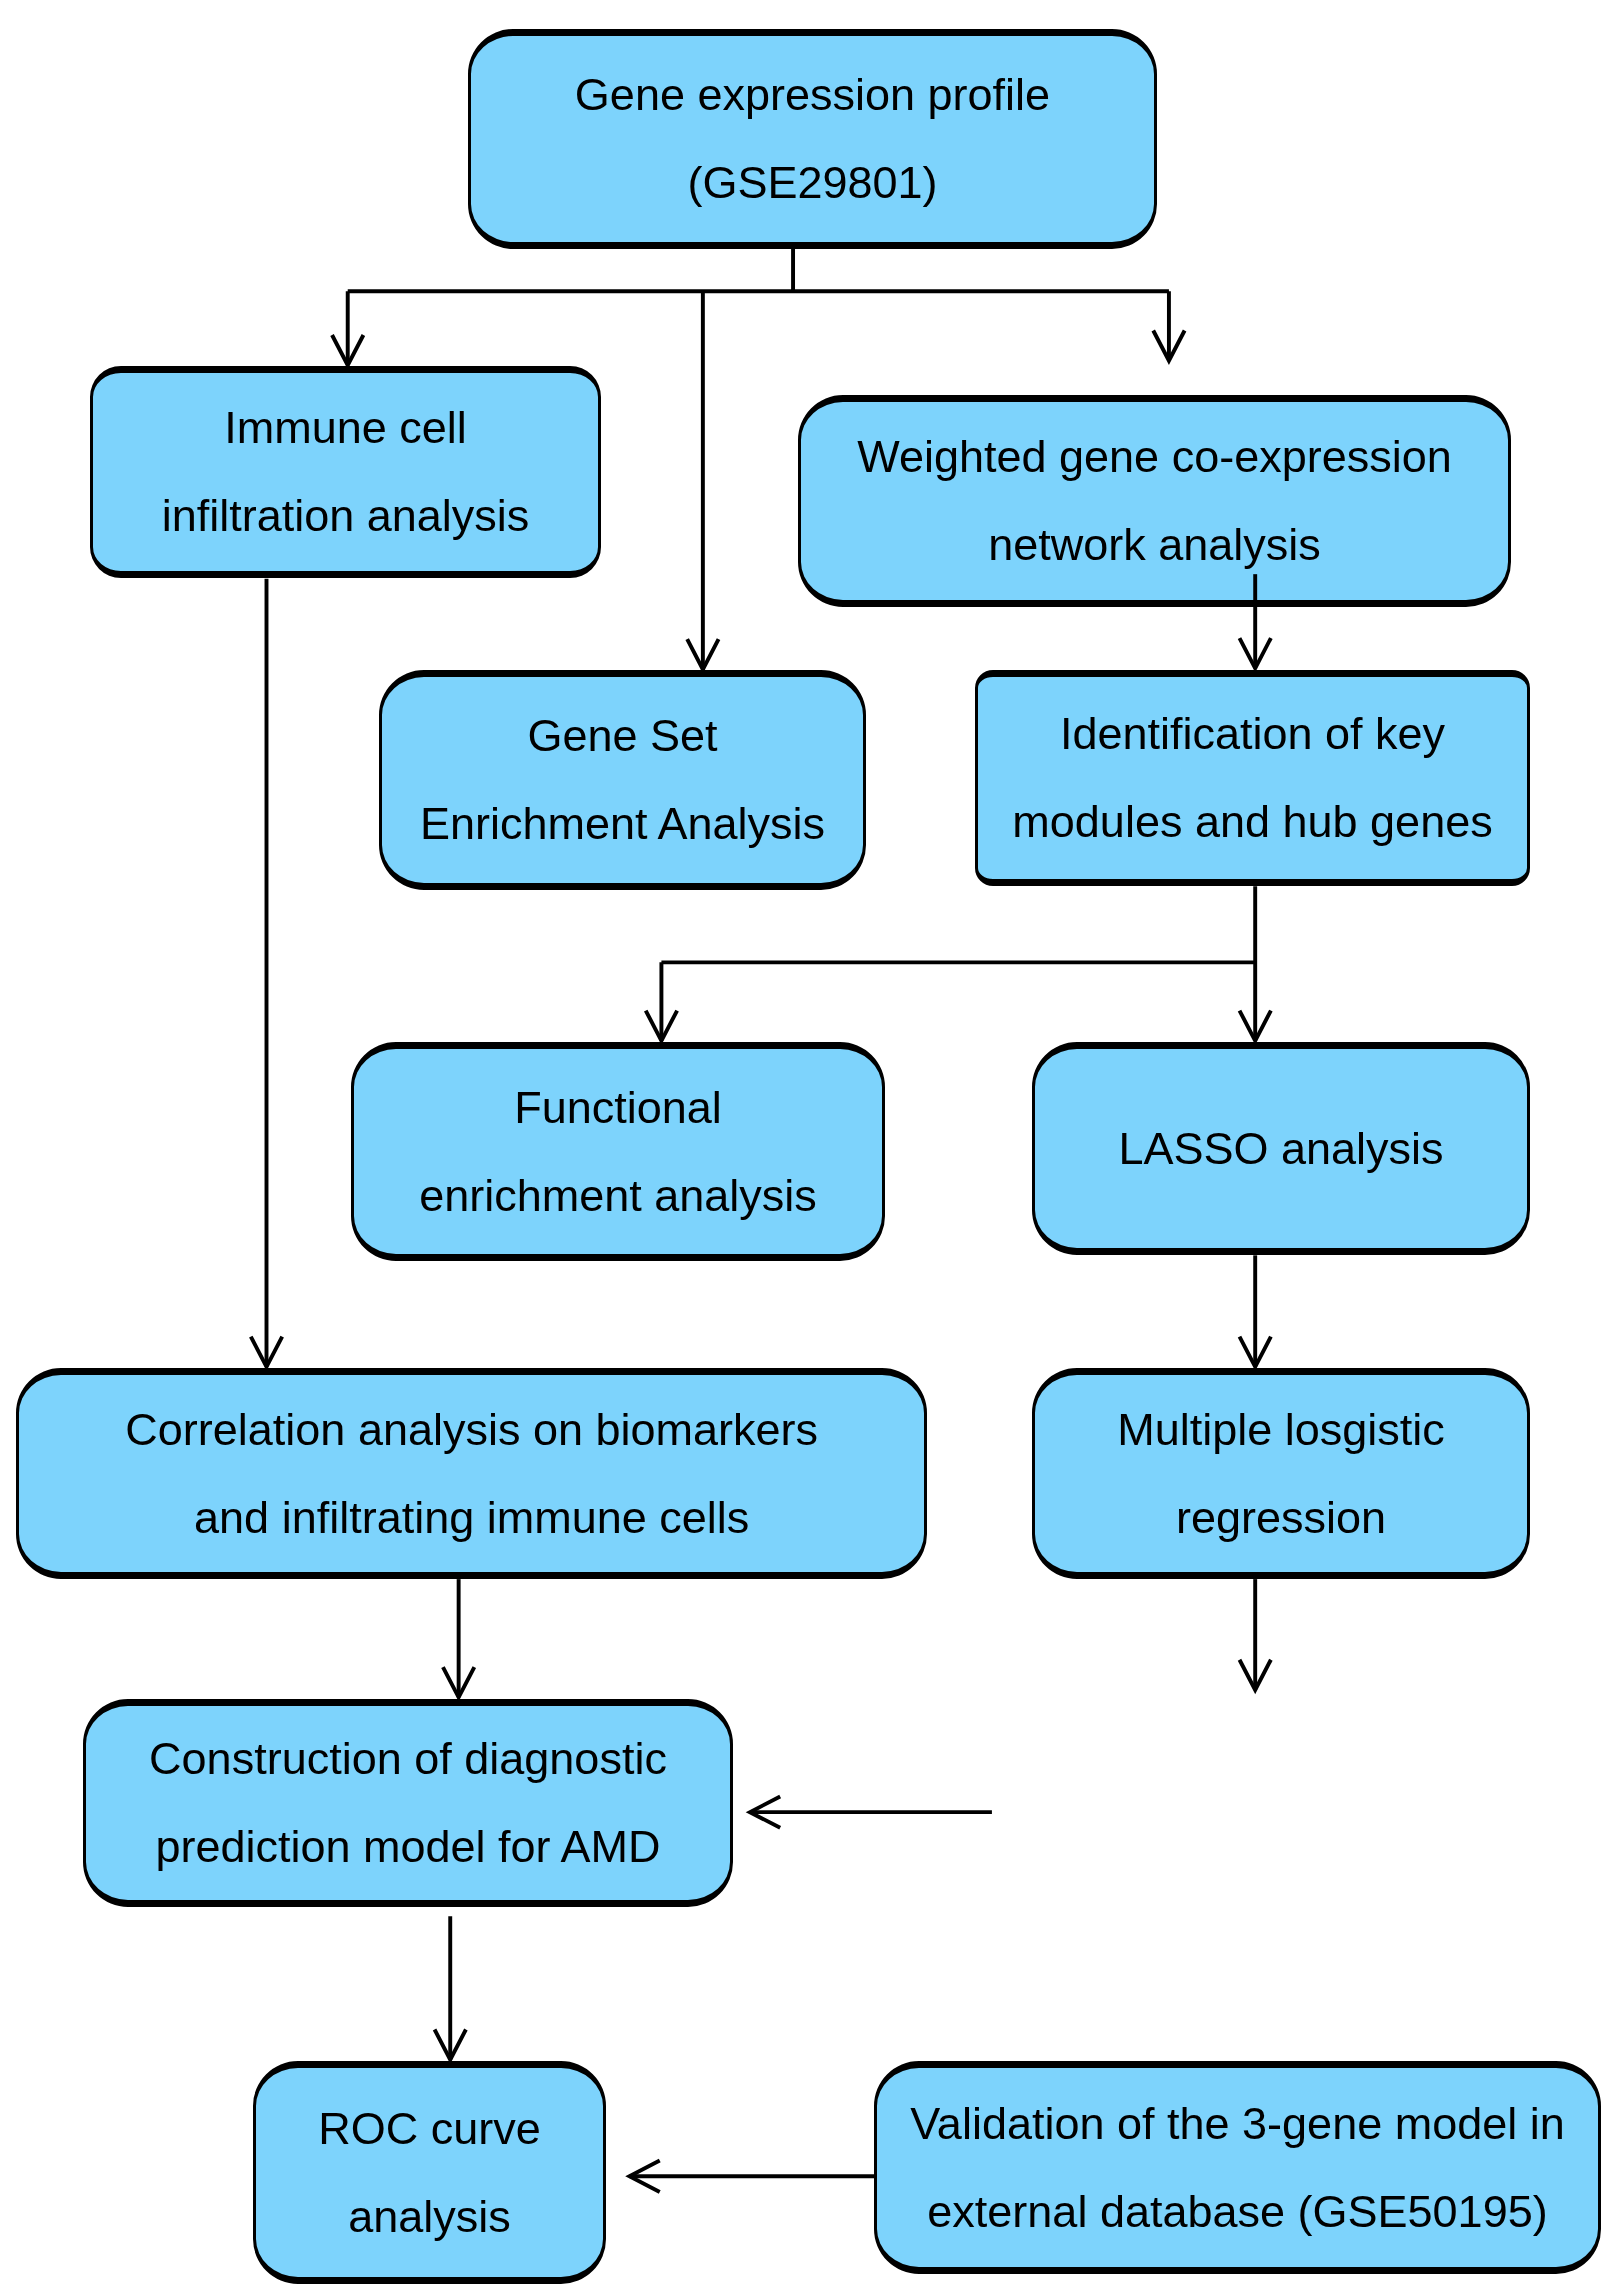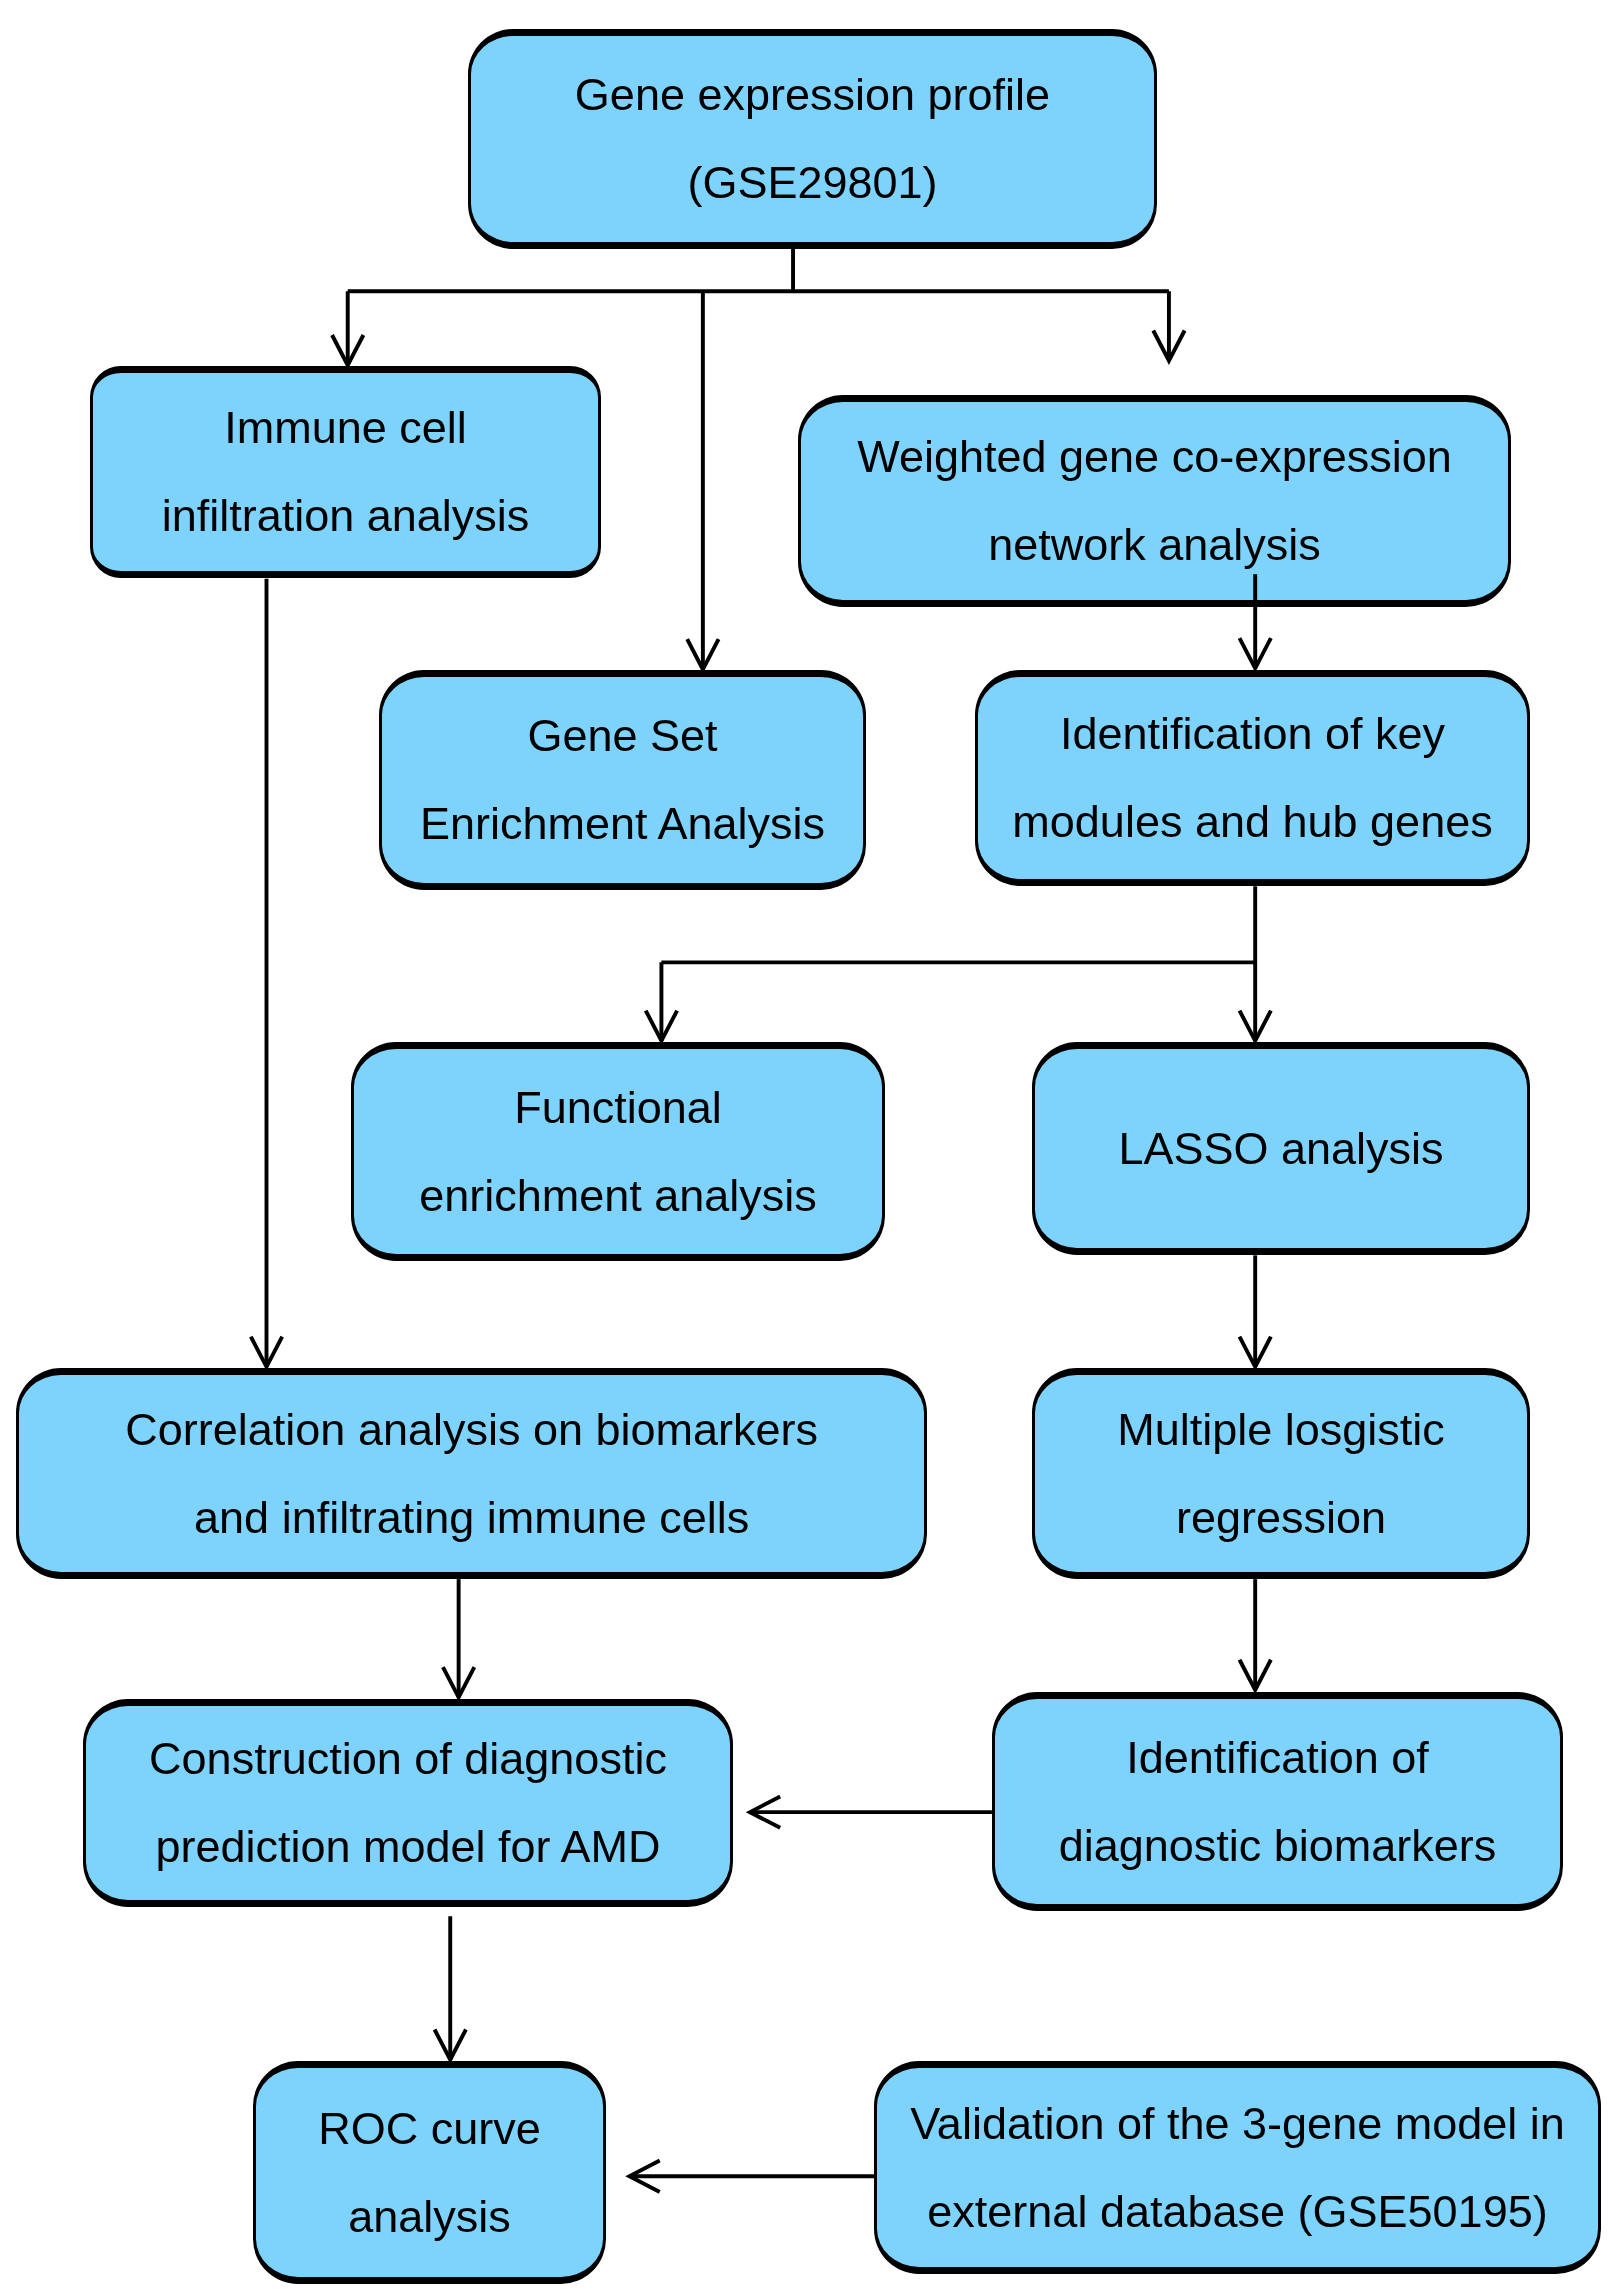--- a/index.html
+++ b/index.html
@@ -39,21 +39,21 @@
   svg.wires path, svg.wires polyline{
     fill:none;
     stroke:#000000;
     stroke-width:7;
   }
   
   #n-gene        {left:468px;  top:29px;   width:689px; height:220px;}
   #n-immune      {left:90px;  top:366px;  width:511px;  height:212px;border-radius:31px;}
   #n-wgcna       {left:798px; top:363px;  width:713px; height:212px;margin-top:32px;}
   #n-gsea        {left:379px;  top:670px; width:487px;  height:220px;}
-  #n-keymod      {left:975px; top:670px; width:555px;  height:216px;}
+  #n-keymod      {left:975px; top:670px; width:555px;  height:216px;border-radius:18px;}
   #n-functional  {left:351px;  top:1042px; width:534px;  height:219px;}
   #n-lasso       {left:1032px; top:1042px; width:498px;  height:213px;}
   #n-correlation {left:16.2px;   top:1368px; width:911px; height:211px;}
   #n-logistic    {left:1032px; top:1368px; width:498px;  height:211px;}
   #n-construction{left:83px;  top:1699px; width:650px; height:208px;}
   #n-identbio    {left:992px; top:1692px; width:571px; height:219px;}
   #n-roc         {left:253px;  top:2061px; width:353px;  height:223px;}
   #n-validation  {left:874px; top:2061px; width:727px; height:213px;}
 </style>
 </head>
@@ -92,24 +92,20 @@
     <span class="lbl">Correlation analysis on biomarkers
 and infiltrating immune cells</span>
   </div>
   <div class="node" id="n-logistic">
     <span class="lbl">Multiple losgistic
 regression</span>
   </div>
   <div class="node" id="n-construction">
     <span class="lbl">Construction of diagnostic
 prediction model for AMD</span>
-  </div>
-  <div class="node" id="n-identbio">
-    <span class="lbl">Identification of
-diagnostic biomarkers</span>
   </div>
   <div class="node" id="n-roc">
     <span class="lbl">ROC curve
 analysis</span>
   </div>
   <div class="node" id="n-validation">
     <span class="lbl">Validation of the 3-gene model in
 external database (GSE50195)</span>
   </div>
 

